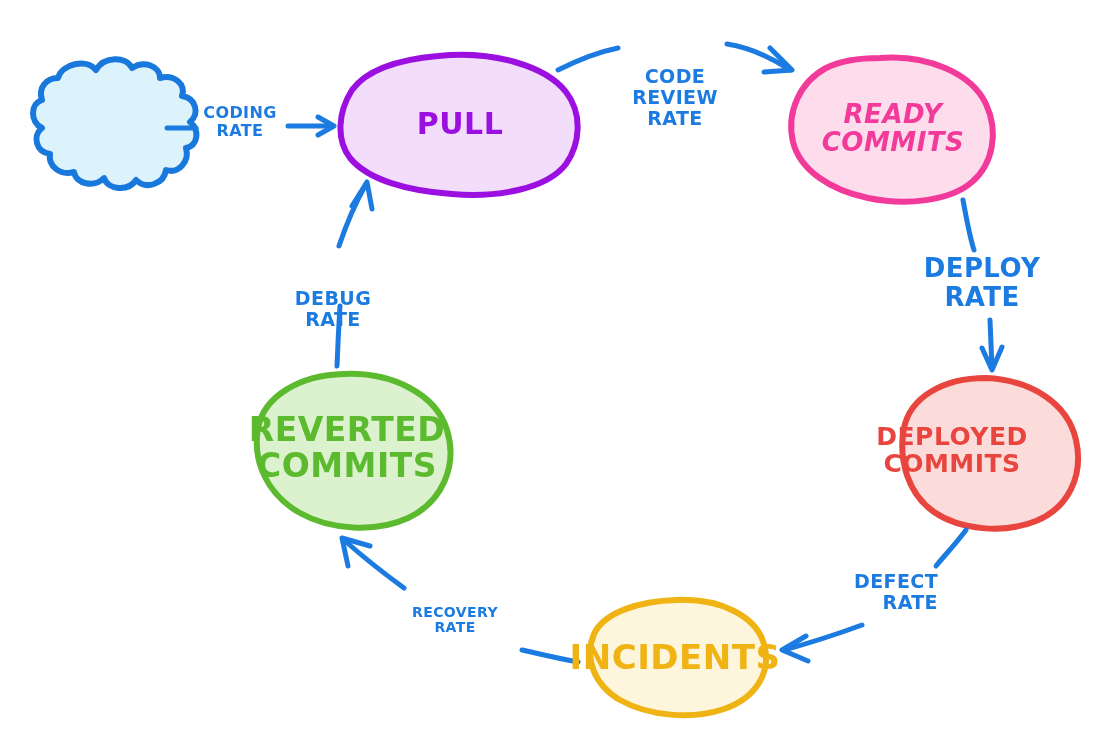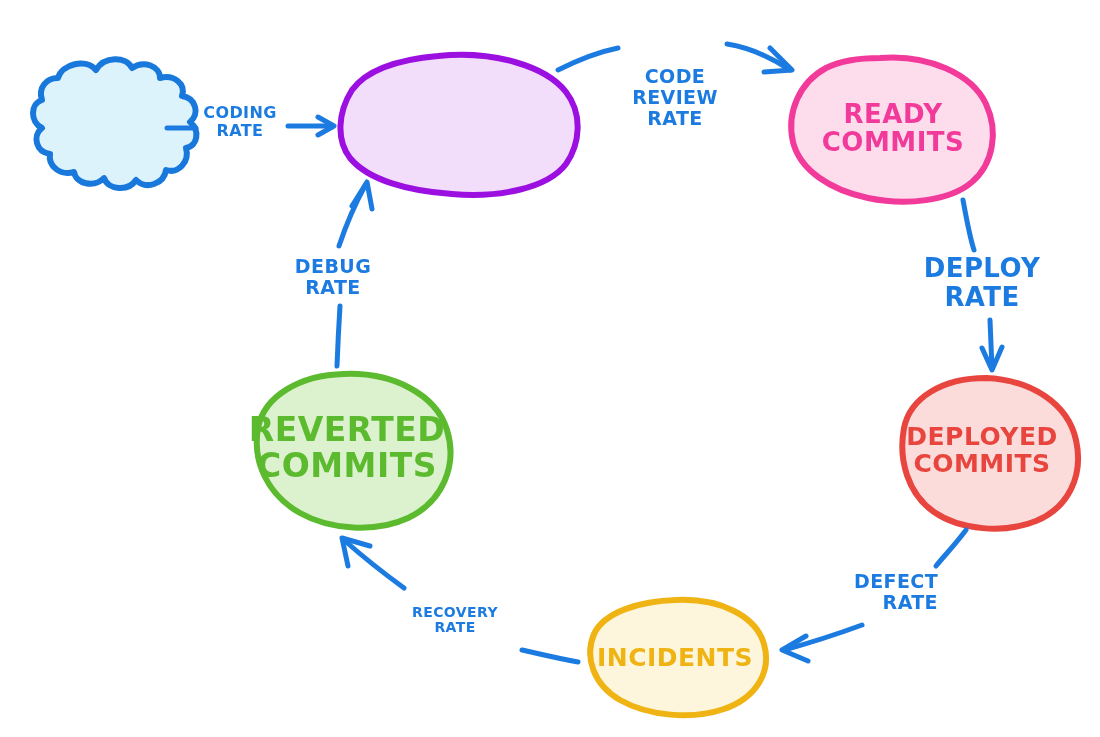--- a/index.html
+++ b/index.html
@@ -68,31 +68,31 @@
     letter-spacing: 0.4px;
     line-height: 1.1;
     text-transform: uppercase;
     transform: translate(-50%, -50%);
     pointer-events: auto;
   }
   .edge-label span { display: block; }
 
   
   .lbl-pull       { font-size: 30px; color: #9B10E0; }
-  .lbl-ready      { font-size: 26px; color: #F23A9B; }
+  .lbl-ready      { font-size: 26px; color: #F23A9B; font-style: italic; }
   .lbl-deployed   { font-size: 25px; color: #E8453F; }
-  .lbl-incidents  { font-size: 25px; color: #EFB413; }
+  .lbl-incidents  { font-size: 34px; color: #EFB413; }
   .lbl-reverted   { font-size: 33px; color: #5CBA2F; }
 
   .el-coding   { font-size: 16px; }
   .el-review   { font-size: 19px; }
   .el-deploy   { font-size: 26px; }
   .el-defect   { font-size: 19px; text-align: right; }
   .el-recovery { font-size: 14px; }
-  .el-debug    { font-size: 19px; }
+  .el-debug    { font-size: 19px; margin-top: 32px; }
 </style>
 </head>
 <body>
 
 <div id="canvas-root">
 
   <svg class="diagram" viewBox="0 0 1100 737" xmlns="http://www.w3.org/2000/svg">
 
     <g>
       <path class="node-shape" d="M 58 78
@@ -192,28 +192,29 @@
     <g>
       <path class="flow-line" d="M 337 366 C 338 340, 339 322, 340 306" stroke="#1C7BE0" stroke-width="5"></path>
       <path class="flow-line" d="M 339 246 C 347 222, 356 202, 366 184" stroke="#1C7BE0" stroke-width="5"></path>
       <path class="flow-line" d="M 352 206 L 367 182 L 372 209" stroke="#1C7BE0" stroke-width="5"></path>
     </g>
   </svg>
 
   <div class="text-layer">
 
     <div class="node-label lbl-pull" style="left:460px; top:124px;">
+      <span class="l1">Pull</span>
     </div>
 
     <div class="node-label lbl-ready" style="left:893px; top:128px;">
       <span class="l1">Ready</span>
       <span class="l2">Commits</span>
     </div>
 
-    <div class="node-label lbl-deployed" style="left:982px; top:450px;text-align:center;">
+    <div class="node-label lbl-deployed" style="left:952px; top:450px;text-align:center;">
       <span class="l1">Deployed</span>
       <span class="l2">Commits</span>
     </div>
 
     <div class="node-label lbl-incidents" style="left:675px; top:657px;">
       <span class="l1">Incidents</span>
     </div>
 
     <div class="node-label lbl-reverted" style="left:347px; top:448px;">
       <span class="l1">Reverted</span>

